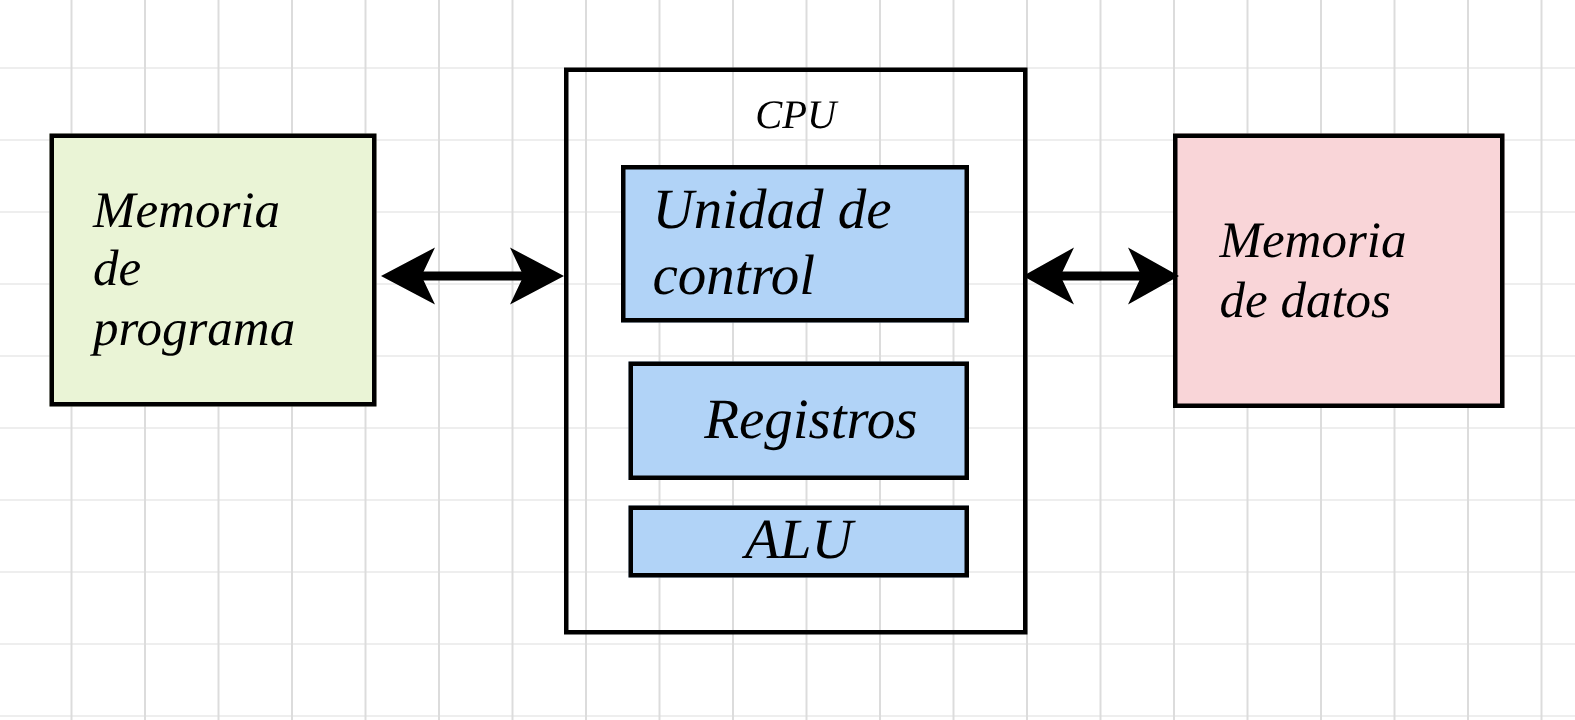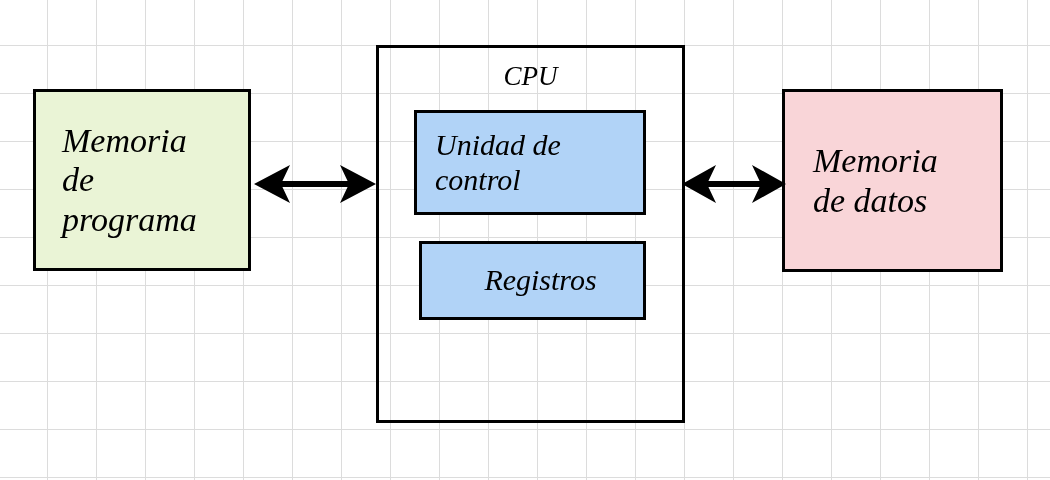--- a/index.html
+++ b/index.html
@@ -75,21 +75,21 @@
   
   .inner-box {
     position: absolute;
     box-sizing: border-box;
     border: 3px solid #000000;
     background: #B1D3F7;
     display: flex;
     align-items: center;
   }
   .inner-box .box-label {
-    font-size: 30px;
+    font-size: 38px;
     width: 100%;
   }
 
   #unidad-control {
     left: 414px;
     top: 110px;
     width: 232px;
     height: 105px;
     align-items: center;
   }
@@ -155,20 +155,23 @@
 
   <div class="inner-box" id="unidad-control">
     <div class="box-label">Unidad de
 control</div>
   </div>
 
   <div class="inner-box" id="registros">
     <div class="box-label">Registros</div>
   </div>
 
+  <div class="inner-box" id="alu">
+    <div class="box-label">ALU</div>
+  </div>
 
   <div class="box" id="mem-datos">
     <div class="box-label">Memoria
 de datos</div>
   </div>
 
   <svg class="arrow" style="left:250px; top:155px;" width="130" height="60" viewBox="0 0 130 60">
 
     <rect x="26" y="26" width="78" height="6" fill="#000000"></rect>
 

